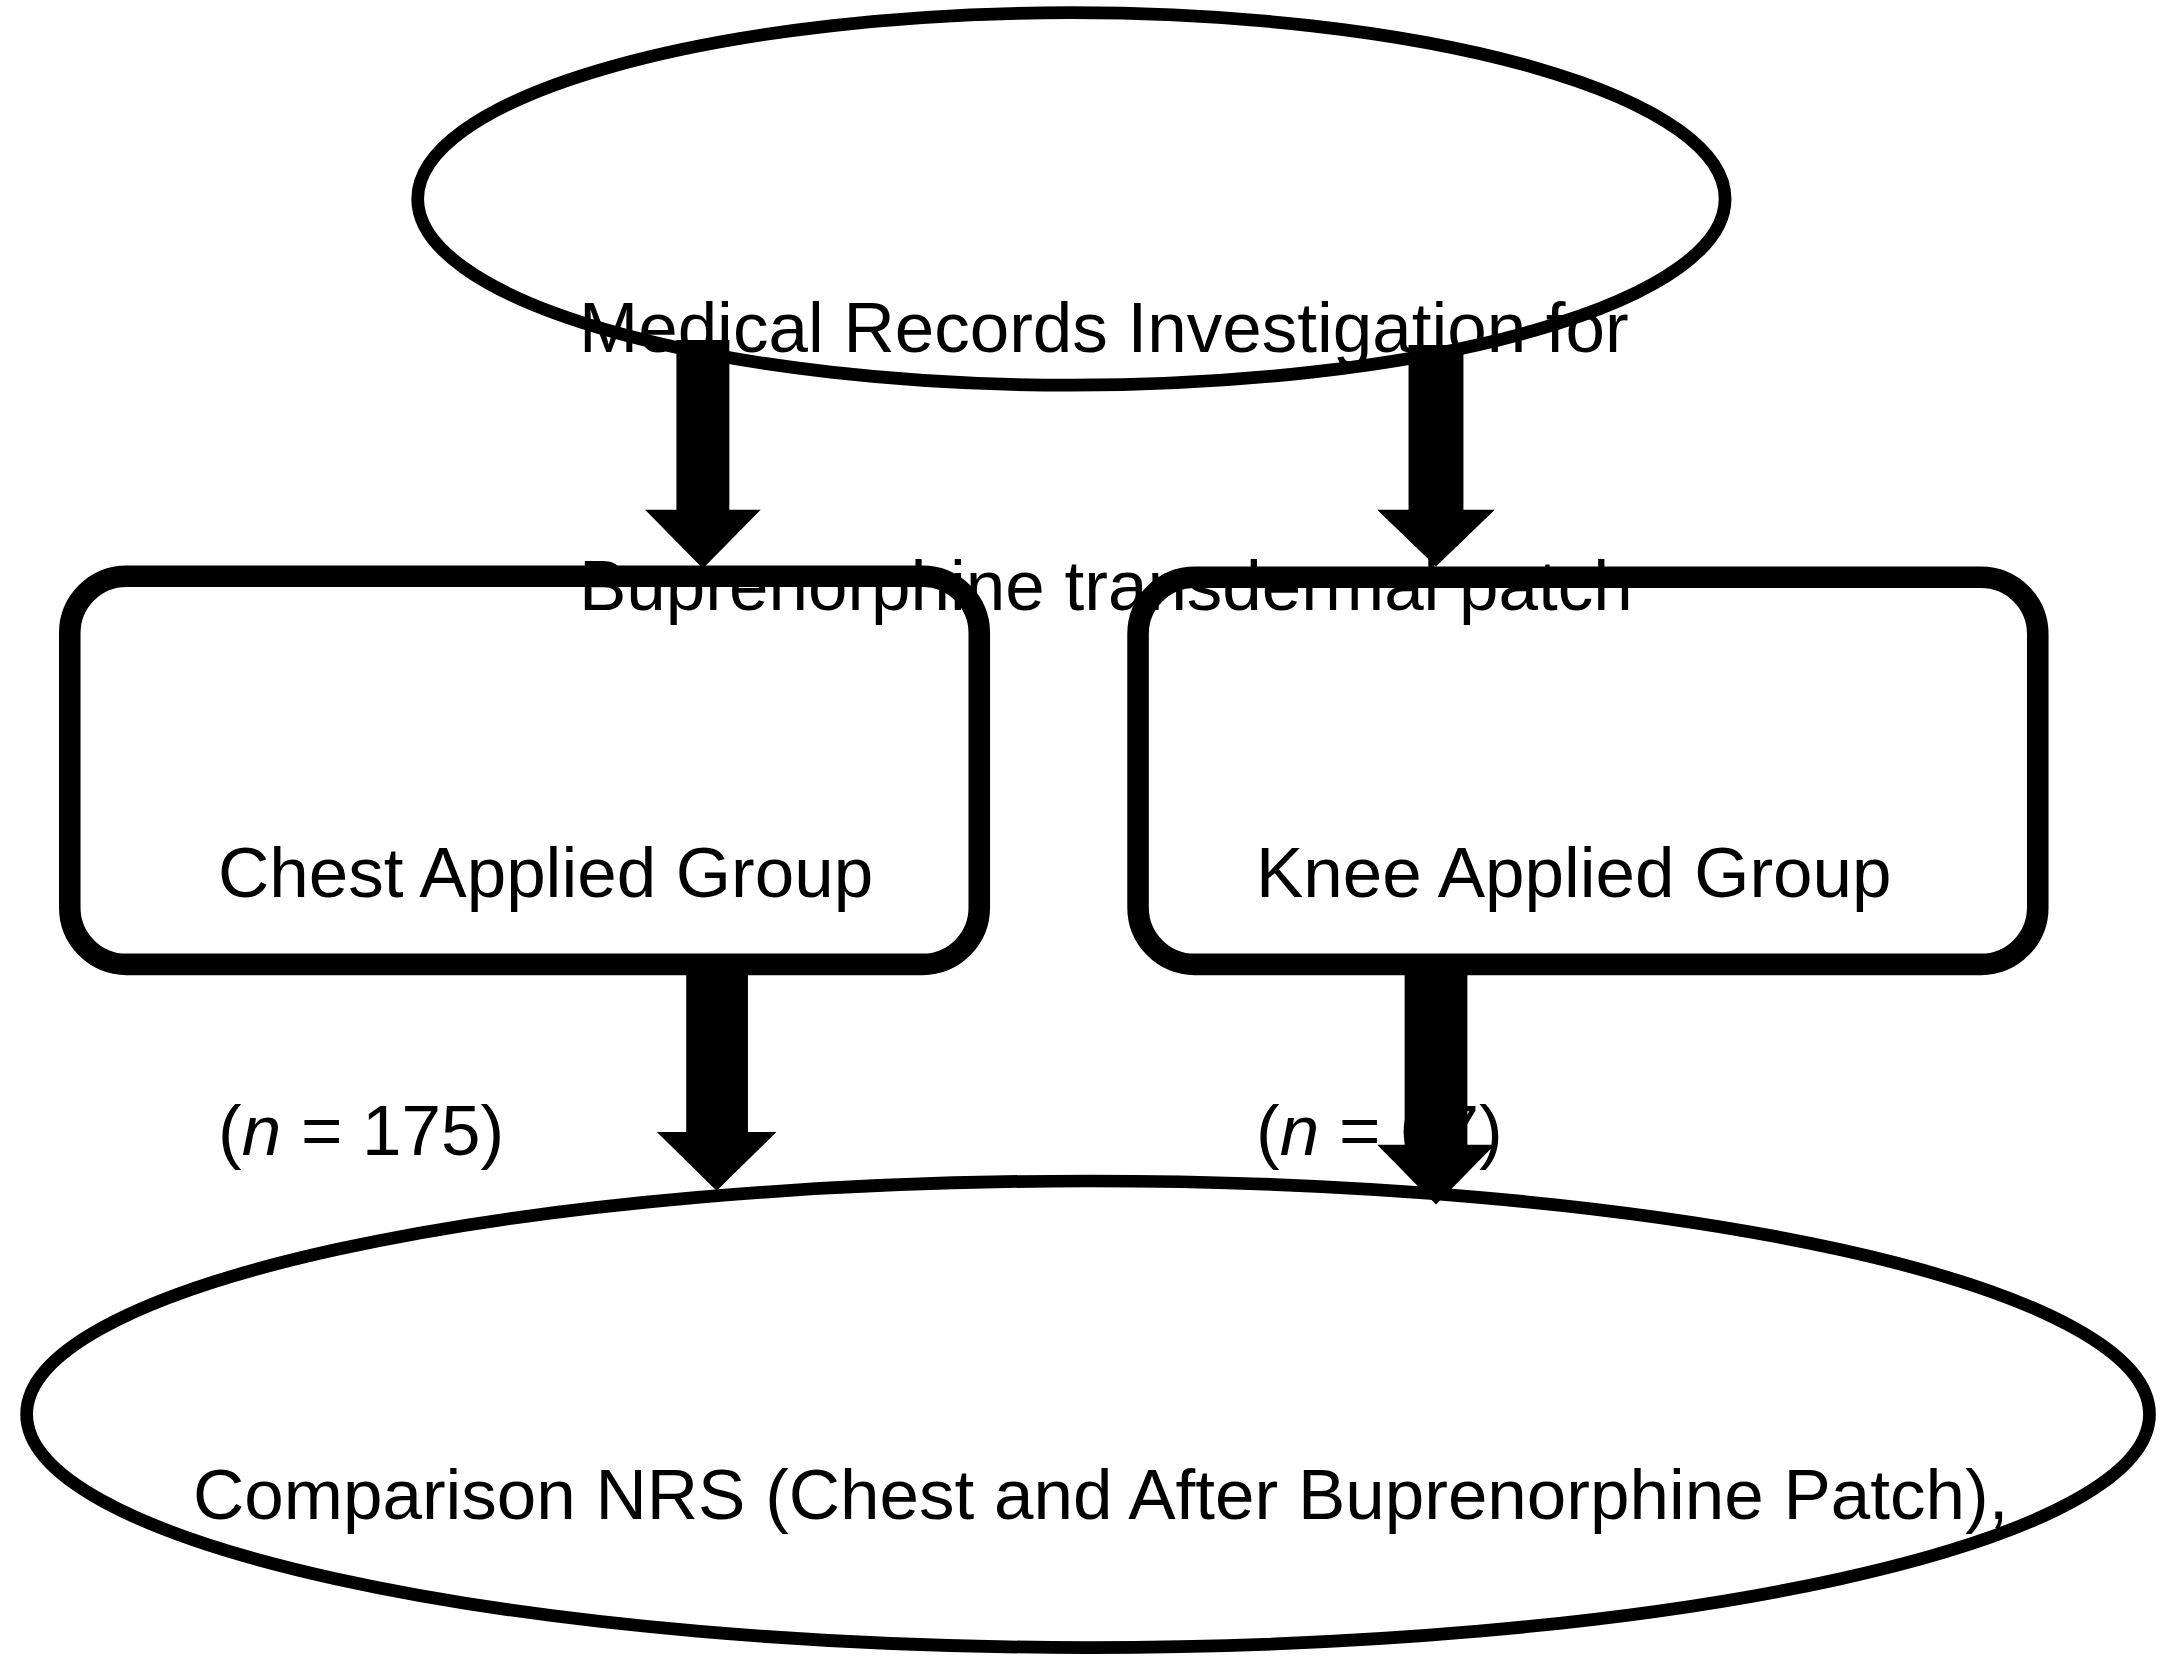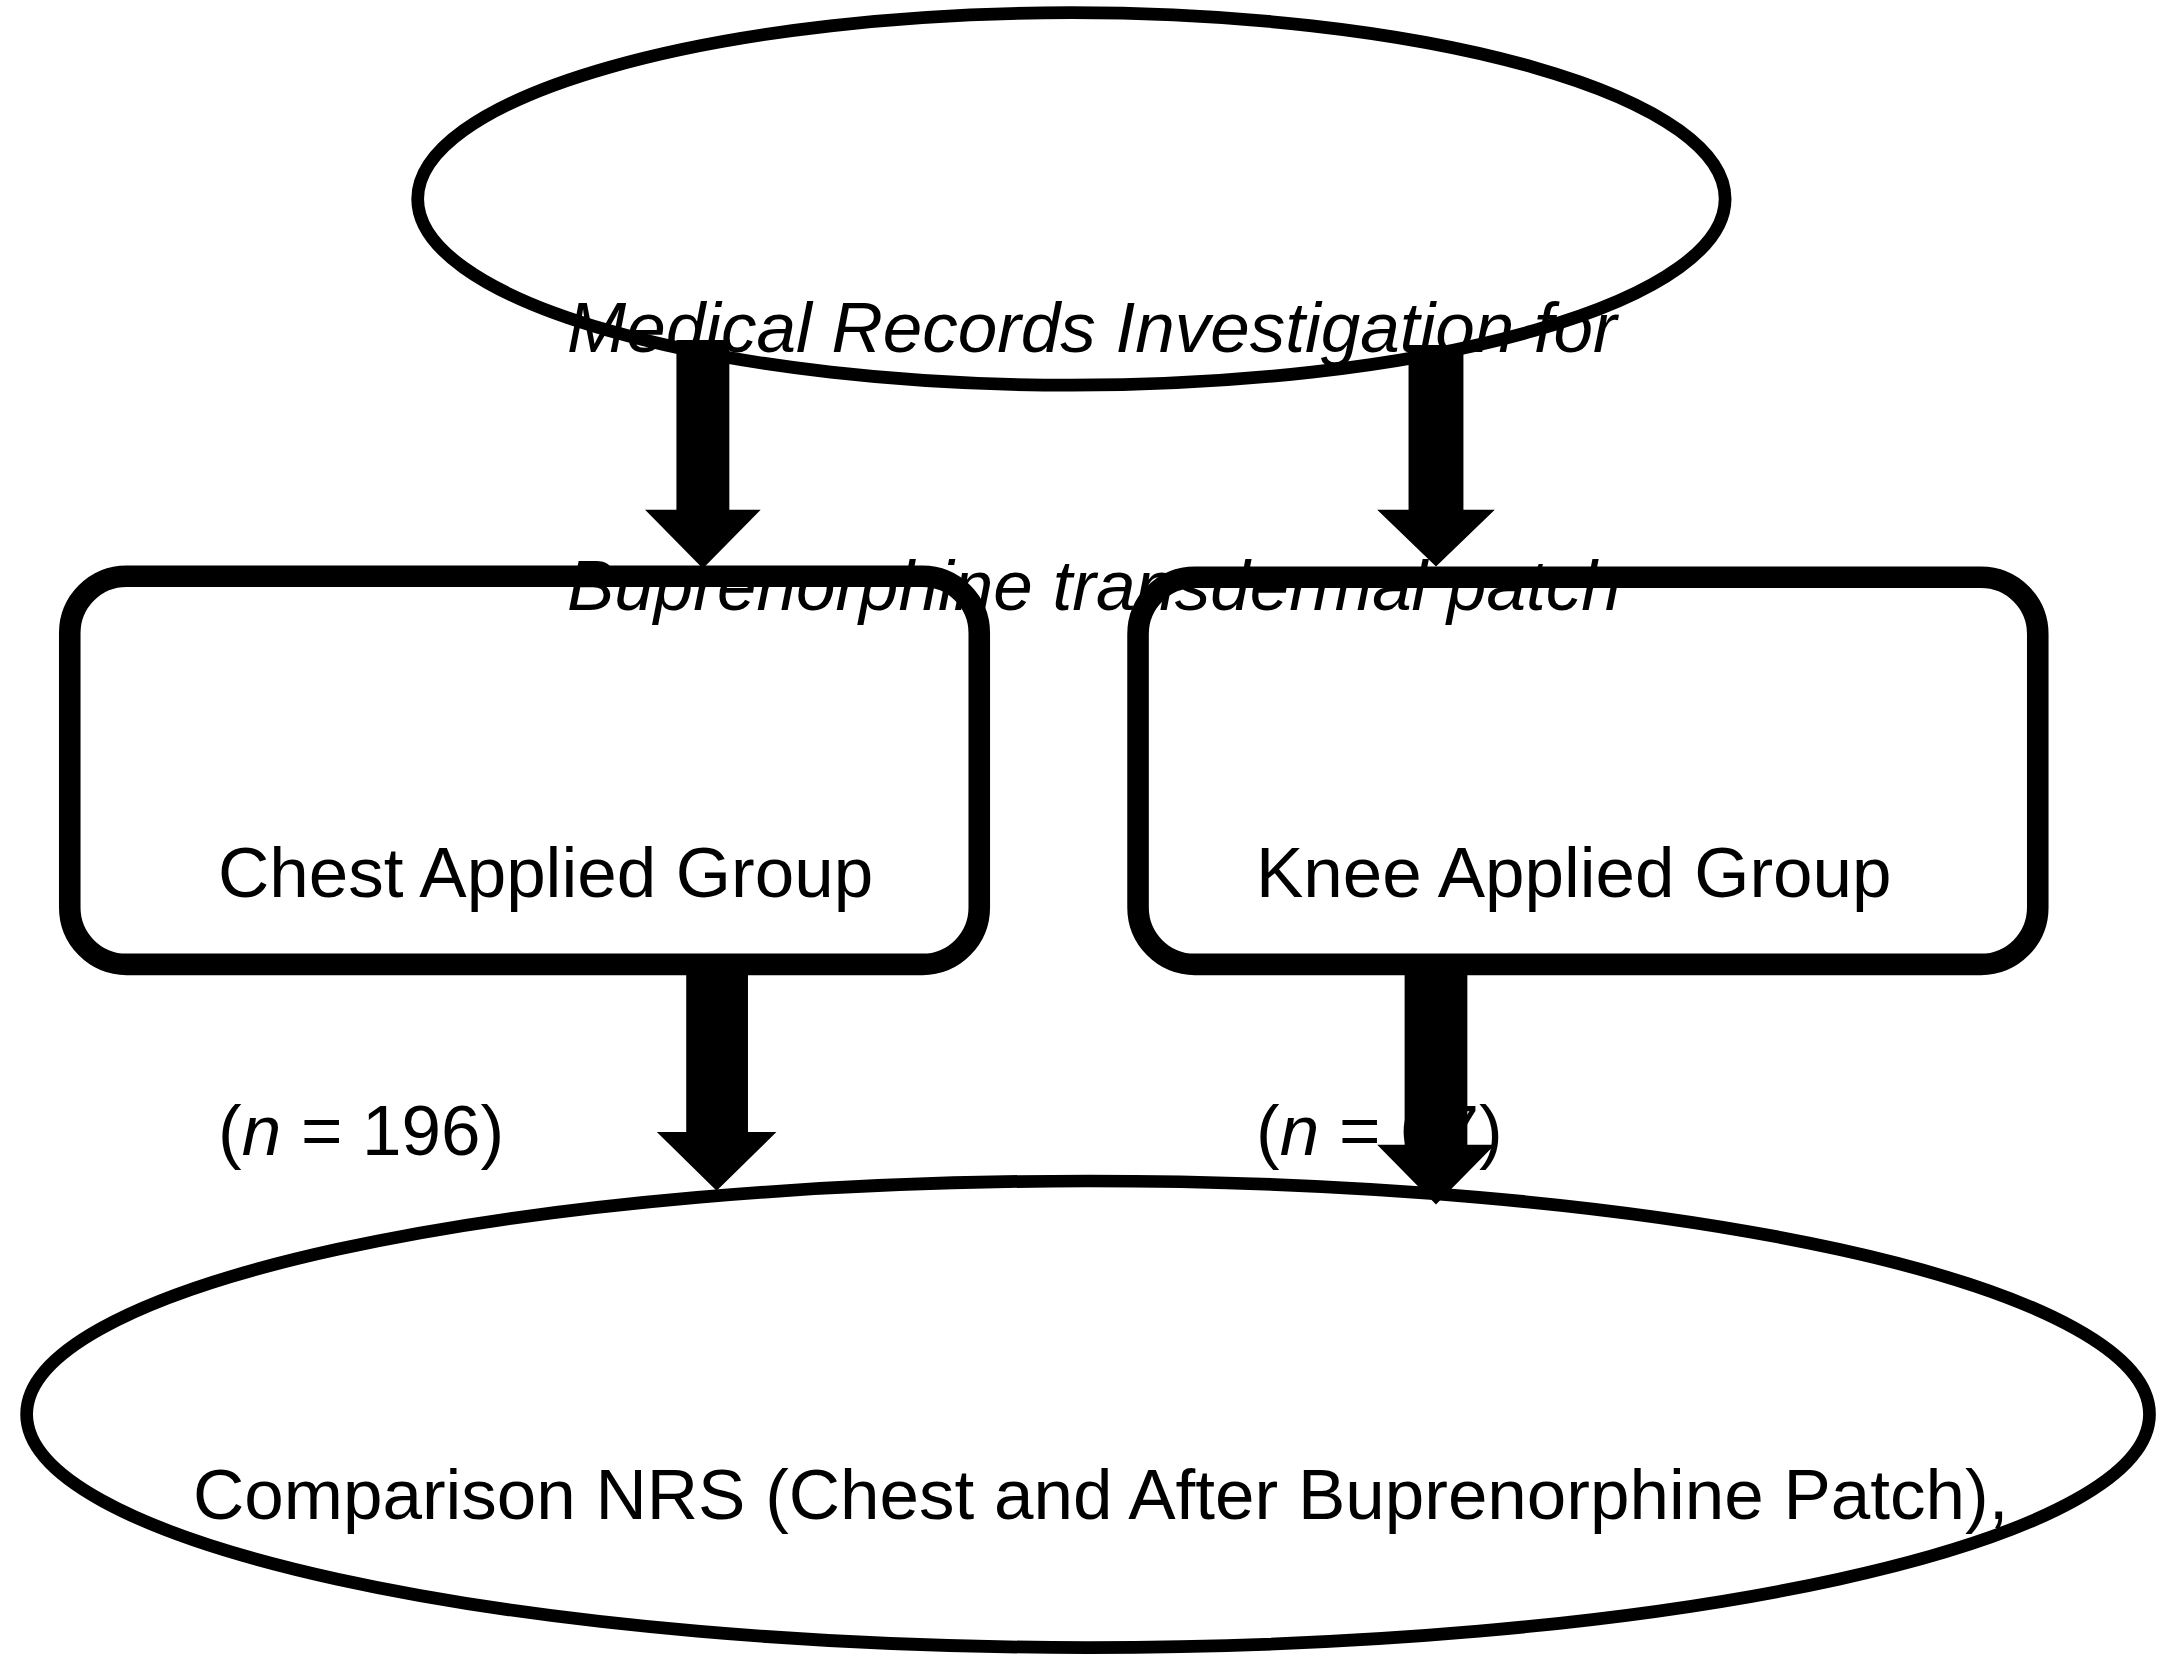--- a/index.html
+++ b/index.html
@@ -37,28 +37,28 @@
     <rect x="1161" y="589" width="918" height="395" rx="58" ry="58" fill="#ffffff" stroke="#000000" stroke-width="22"></rect>
 
     <ellipse cx="1110" cy="1443" rx="1083" ry="238" fill="#ffffff" stroke="#000000" stroke-width="13"></ellipse>
 
     <path fill="#000000" d="M690 347 H744 V520 H776 L717 580 L658 520 H690 Z"></path>
     <path fill="#000000" d="M1437 352 H1493 V520 H1525 L1465 578 L1405 520 H1437 Z"></path>
     <path fill="#000000" d="M700 993 H763 V1155 H792 L731 1215 L670 1155 H700 Z"></path>
     <path fill="#000000" d="M1433 993 H1497 V1168 H1525 L1465 1229 L1405 1168 H1433 Z"></path>
   </svg>
 
-  <div class="txt node-label" style="left:567px;top:113px;font-style:italic;">
+  <div class="txt node-label" style="left:579px;top:113px;">
     <div>Medical Records Investigation for</div>
     <div>Buprenorphine transdermal patch</div>
   </div>
 
   <div class="txt node-label" style="left:196px;top:658px;margin-left:22px;">
     <div>Chest Applied Group</div>
-    <div><span>(</span><span class="it">n</span><span> = 196)</span></div>
+    <div><span>(</span><span class="it">n</span><span> = 175)</span></div>
   </div>
 
   <div class="txt node-label" style="left:1256px;top:658px;">
     <div>Knee Applied Group</div>
     <div><span>(</span><span class="it">n</span><span> = 67)</span></div>
   </div>
 
   <div class="txt node-label" style="left:193px;top:1280px;">
     <div>Comparison NRS (Chest and After Buprenorphine Patch),</div>
     

